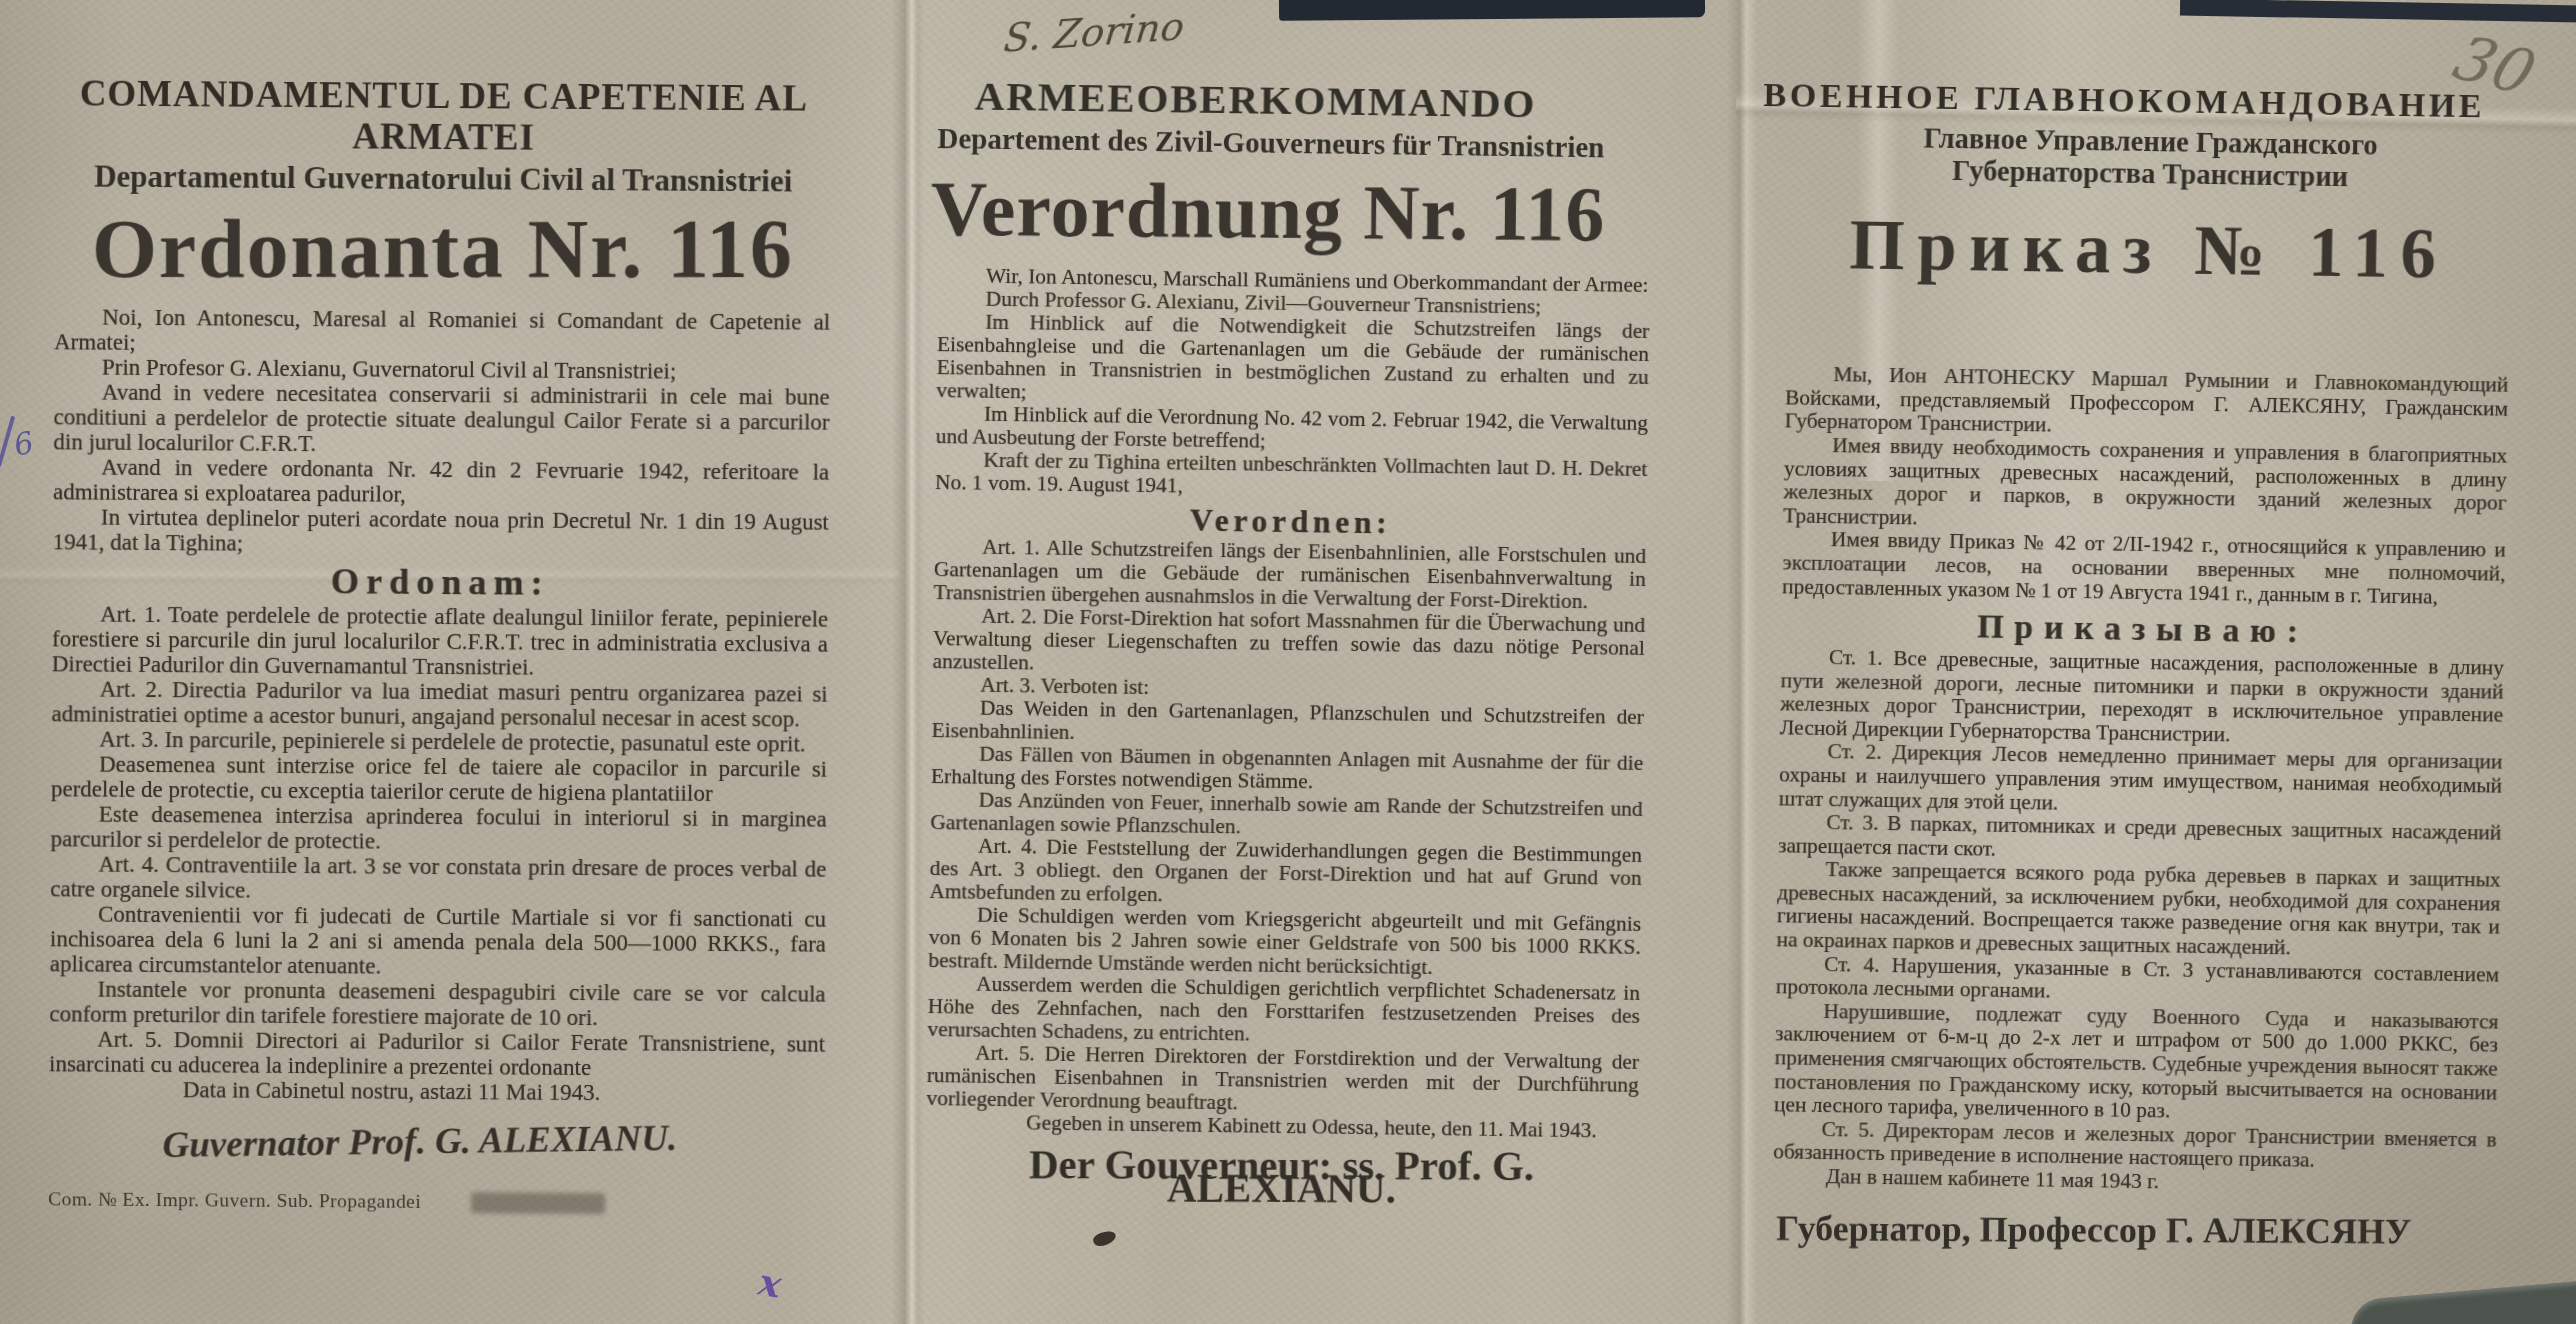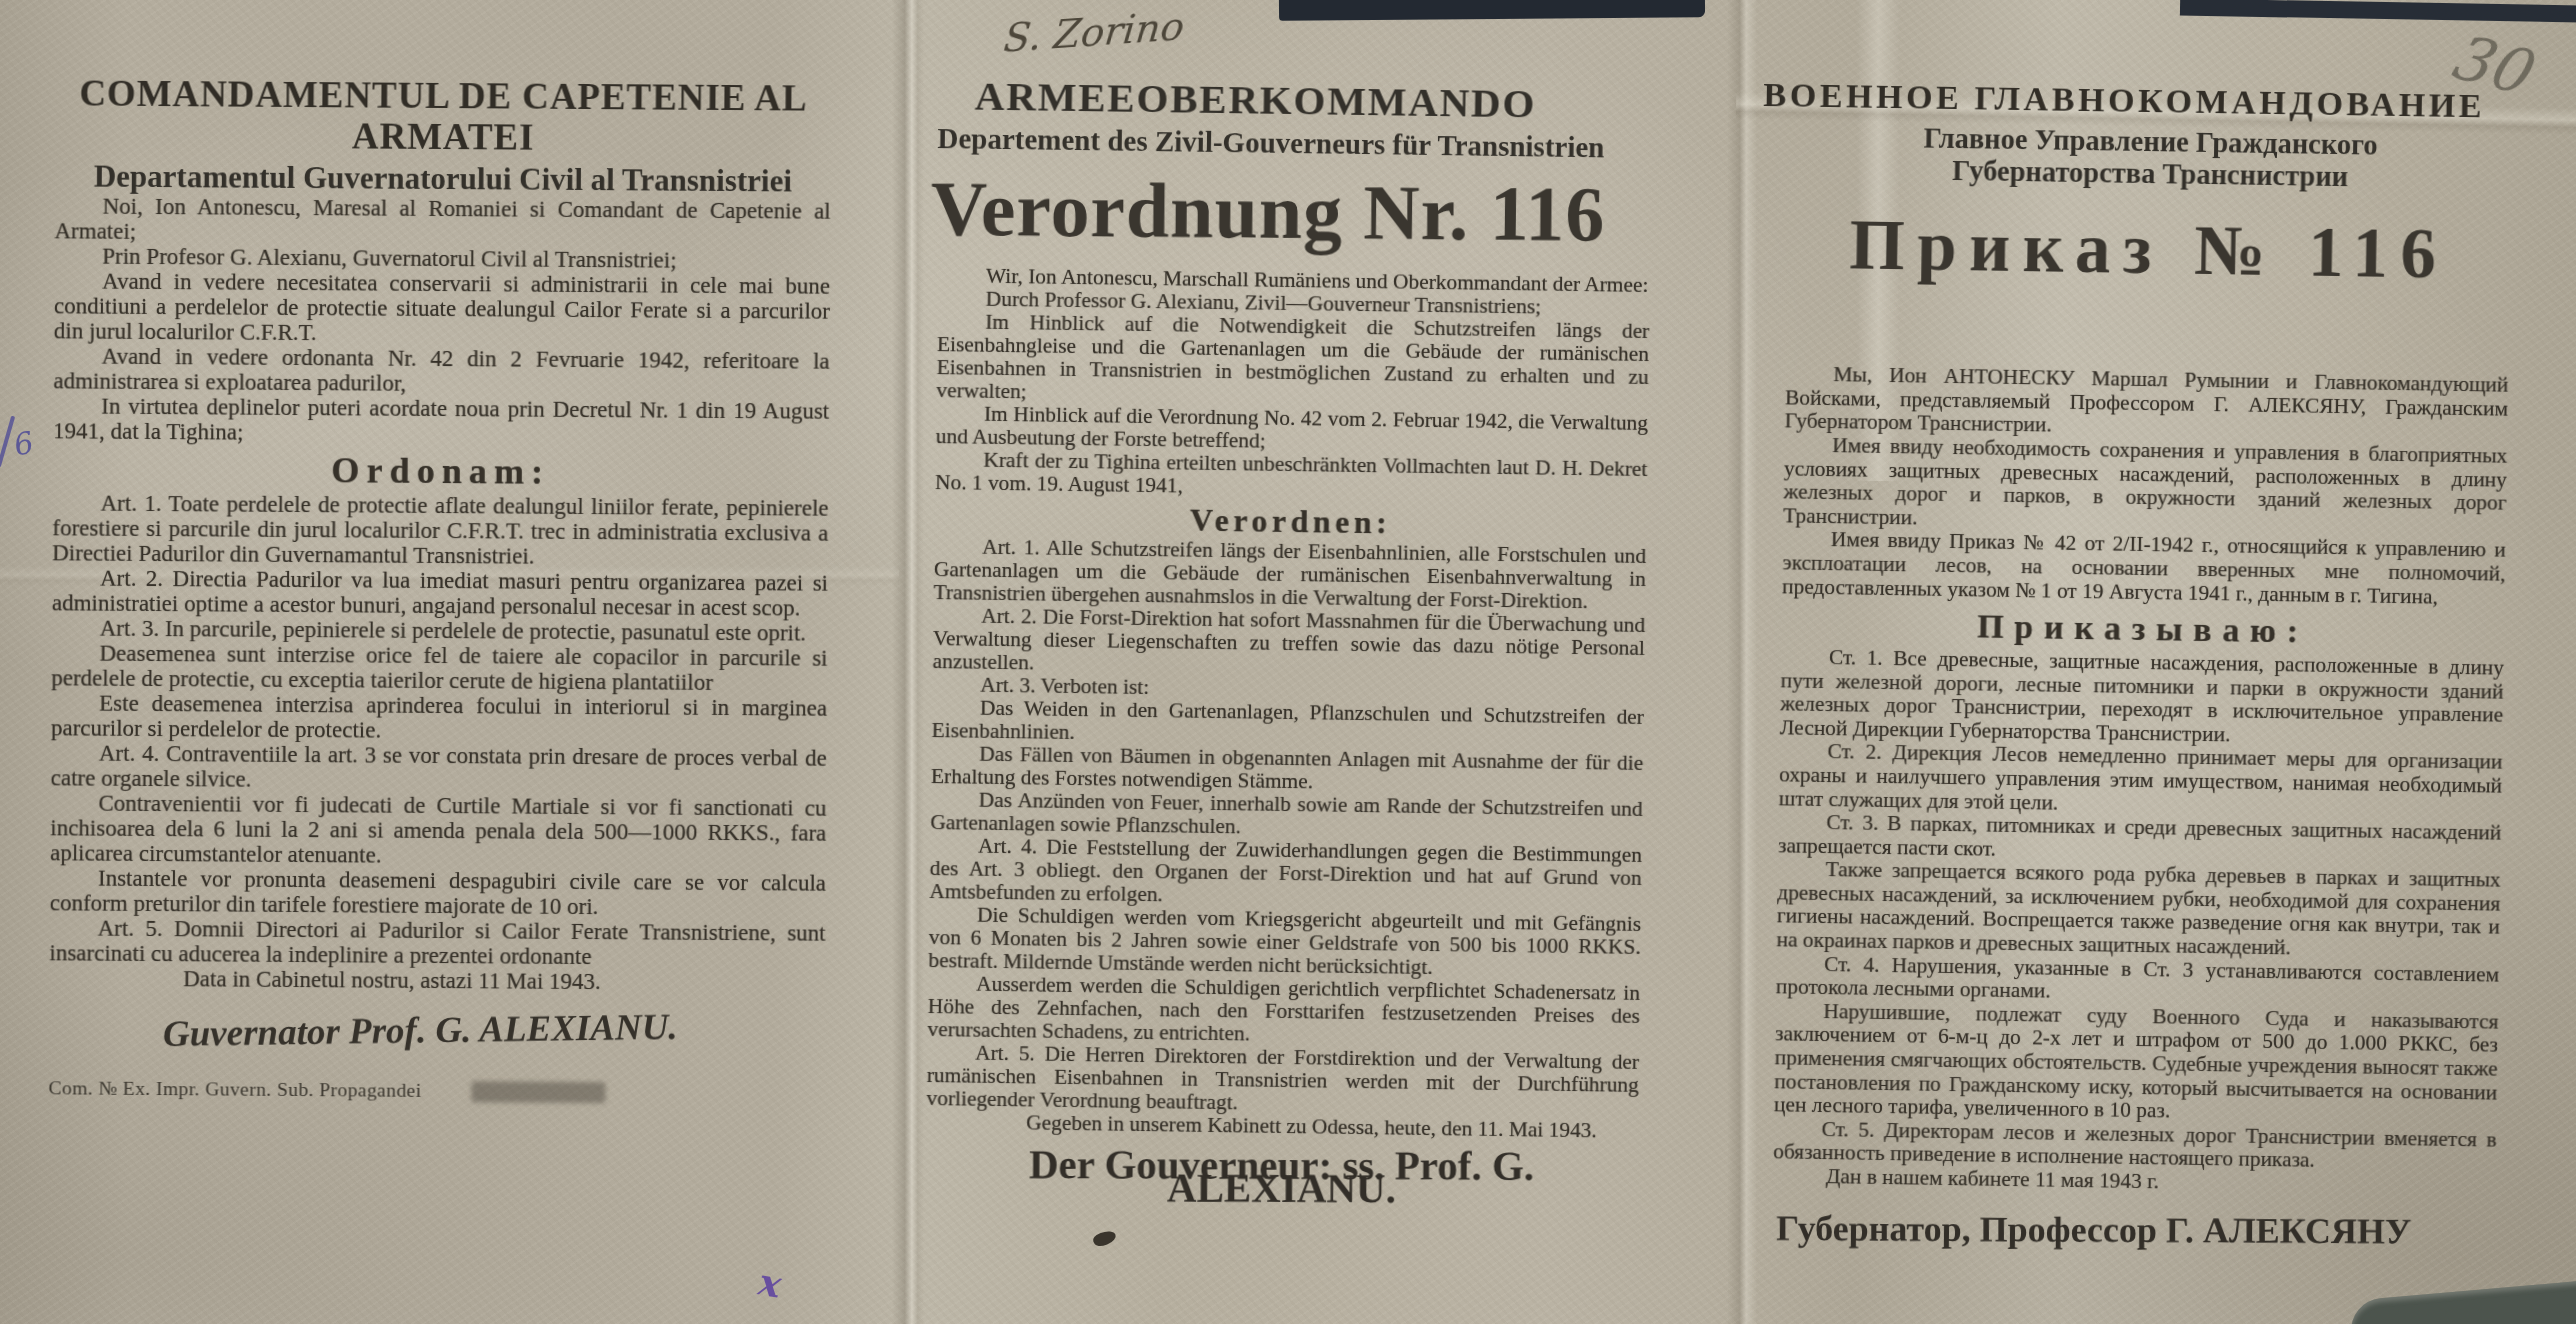--- a/index.html
+++ b/index.html
@@ -104,20 +104,21 @@
 <div class="crease" id="crease-h-right"></div>
 <div class="crease" id="crease-h-left"></div>
 
 <div class="dark-band" id="band-top-center"></div>
 <div class="dark-band" id="band-top-right"></div>
 <div class="dark-band" id="corner-bottom-right"></div>
 
 <section class="col" id="col-ro">
   <div class="org1" id="ro-org1">COMANDAMENTUL DE CAPETENIE AL ARMATEI</div>
   <div class="org2" id="ro-org2">Departamentul Guvernatorului Civil al Transnistriei</div>
+  <h1 class="title" id="ro-title">Ordonanta Nr. 116</h1>
   <p>Noi, Ion Antonescu, Maresal al Romaniei si Comandant de Capetenie al Armatei;</p>
   <p>Prin Profesor G. Alexianu, Guvernatorul Civil al Transnistriei;</p>
   <p>Avand in vedere necesitatea conservarii si administrarii in cele mai bune conditiuni a perdelelor de protectie situate dealungul Cailor Ferate si a parcurilor din jurul localurilor C.F.R.T.</p>
   <p>Avand in vedere ordonanta Nr. 42 din 2 Fevruarie 1942, referitoare la administrarea si exploatarea padurilor,</p>
   <p>In virtutea deplinelor puteri acordate noua prin Decretul Nr. 1 din 19 August 1941, dat la Tighina;</p>
   <div class="decree" id="ro-decree">Ordonam:</div>
   <p>Art. 1. Toate perdelele de protectie aflate dealungul liniilor ferate, pepinierele forestiere si parcurile din jurul localurilor C.F.R.T. trec in administratia exclusiva a Directiei Padurilor din Guvernamantul Transnistriei.</p>
   <p>Art. 2. Directia Padurilor va lua imediat masuri pentru organizarea pazei si administratiei optime a acestor bunuri, angajand personalul necesar in acest scop.</p>
   <p>Art. 3. In parcurile, pepinierele si perdelele de protectie, pasunatul este oprit.</p>
   <p>Deasemenea sunt interzise orice fel de taiere ale copacilor in parcurile si perdelele de protectie, cu exceptia taierilor cerute de higiena plantatiilor</p>

